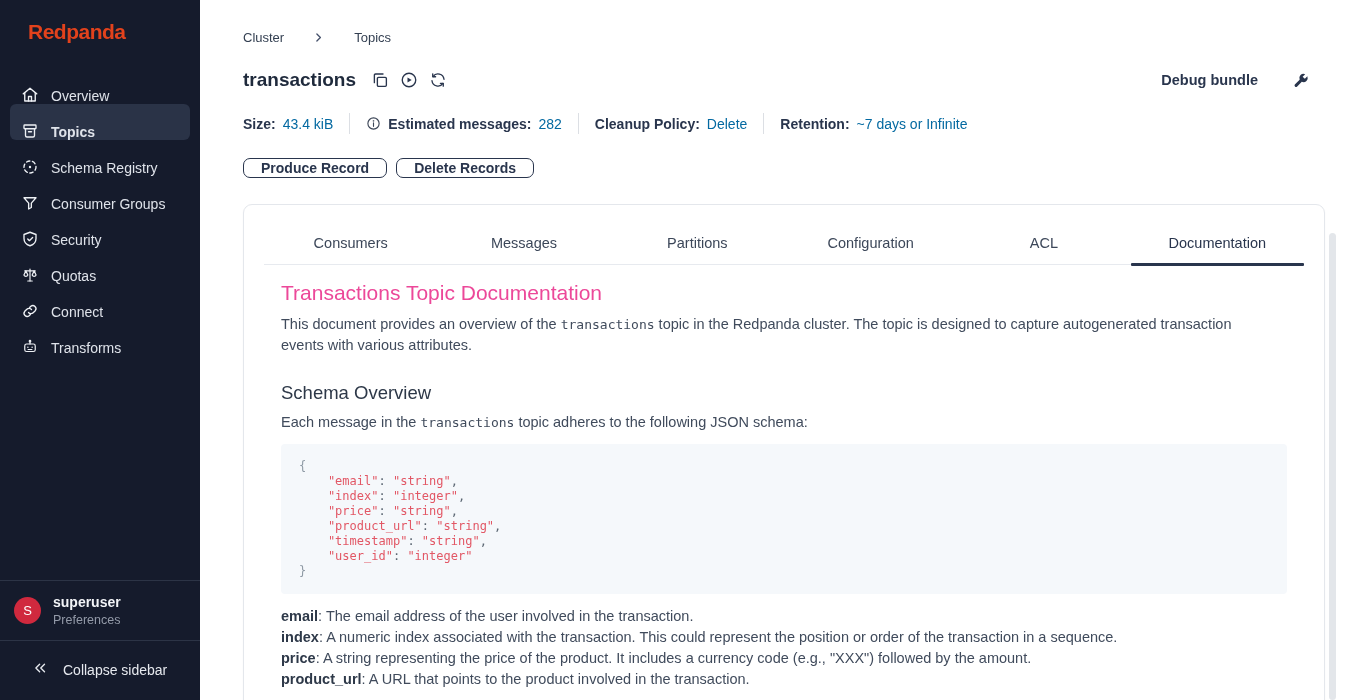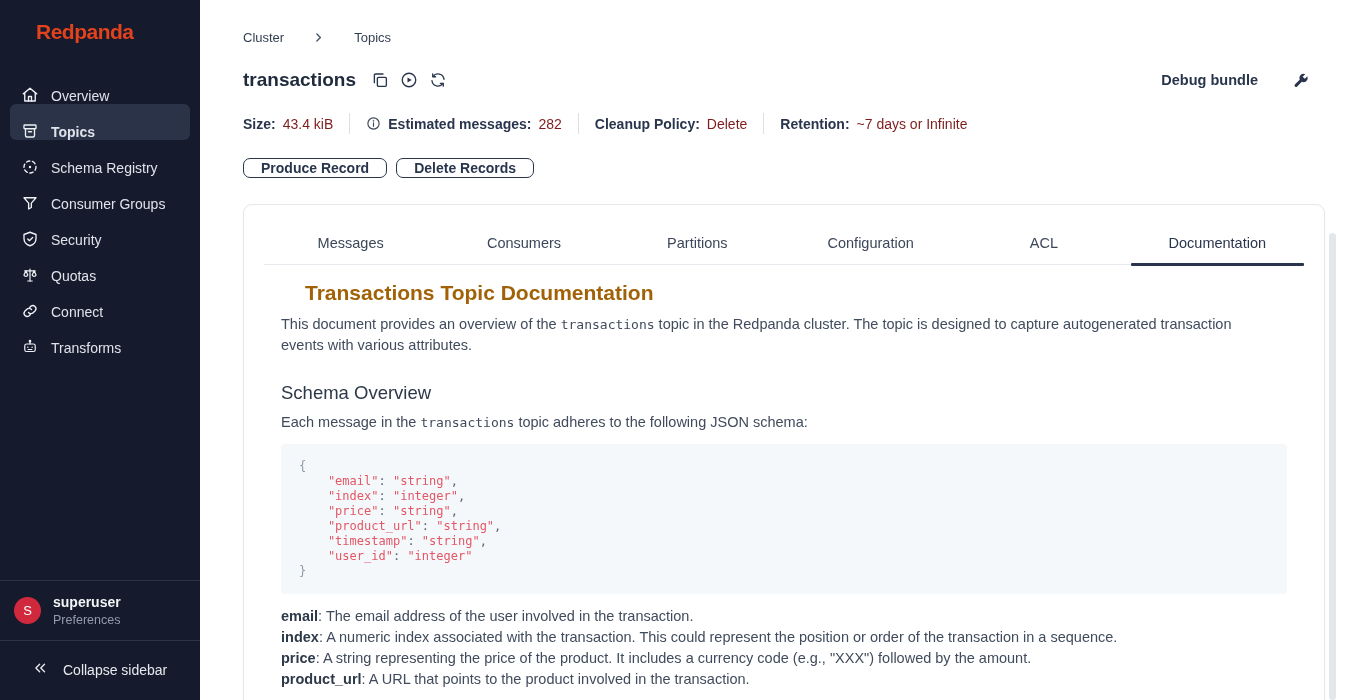--- a/index.html
+++ b/index.html
@@ -3,21 +3,21 @@
 <meta charset="utf-8">
 <style>
   * { margin: 0; padding: 0; box-sizing: border-box; }
   html, body { width: 1366px; height: 700px; overflow: hidden; background: #ffffff;
     font-family: "Liberation Sans", sans-serif; }
   body { display: flex; }
 
   
   .sidebar { width: 200px; min-width: 200px; height: 700px; background: #151b2c;
     color: #e6e9ee; display: flex; flex-direction: column; }
-  .logo { padding: 20px 20px 10px 36px; color: #e2421c; font-size: 21px;
+  .logo { padding: 20px 20px 10px 28px; color: #e2421c; font-size: 21px;
     font-weight: 700; letter-spacing: -0.5px; }
   .nav { padding: 14px 10px 0 10px; }
   .nav-item { height: 36px; display: flex; align-items: flex-end; gap: 12px;
     padding: 0 11px; border-radius: 6px; font-size: 14px; color: #dfe3ea;
     cursor: pointer; }
   .nav-item.active { background: #2a3347; font-weight: 700; }
   .nav-item .icn { width: 18px; height: 18px; display: flex; align-items: center; color: #eef1f5; }
   .icn svg { width: 18px; height: 18px; }
 
   .sidebar-footer { margin-top: auto; }
@@ -44,21 +44,21 @@
   .title-icon { width: 18px; height: 18px; color: #29354d; cursor: pointer; }
   .title-icon svg { width: 18px; height: 18px; }
   .debug-bundle { margin-left: auto; display: flex; align-items: center; gap: 34px; }
   .debug-label { font-size: 14.5px; font-weight: 700; color: #29354d; cursor: pointer; }
   .wrench { width: 17px; height: 17px; color: #29354d; cursor: pointer; }
   .wrench svg { width: 17px; height: 17px; }
 
   .stats-row { display: flex; align-items: center; margin-top: 22px; font-size: 14px; }
   .stat { display: flex; align-items: flex-start; gap: 7px; }
   .stat-label { font-weight: 700; color: #29354d; }
-  .stat-value { color: #7f1d1d; }
+  .stat-value { color: #0369a1; }
   .stat-divider { width: 1px; height: 21px; background: #dcdfe4; margin: 0 16px; }
   .info-icon { width: 15px; height: 15px; color: #3c4657; display: flex; align-items: center; }
   .info-icon svg { width: 15px; height: 15px; }
 
   .actions-row { display: flex; gap: 9px; margin-top: 24px; }
   .btn { height: 20px; padding: 0 17px; border: 1px solid #29354d; border-radius: 7px;
     background: #fff; color: #29354d; font-size: 14px; font-weight: 700;
     font-family: "Liberation Sans", sans-serif; cursor: pointer; }
 
   
@@ -66,21 +66,21 @@
     border-radius: 9px; background: #fff; height: 600px; overflow: hidden;
     box-shadow: 0 1px 2px rgba(20,30,50,0.04); }
   .tabbar { display: flex; margin: 20px 20px 0 20px; border-bottom: 1px solid #e7eaef; }
   .tab { flex: 1; text-align: center; font-size: 14.5px; color: #3c4759;
     padding: 10px 0 13px 0; cursor: pointer; position: relative; }
   .tab.active { color: #29354d; }
   .tab.active::after { content: ""; position: absolute; left: 0; right: 0; bottom: -2px;
     height: 3px; background: #29354d; border-radius: 1px; }
 
   .doc { padding: 16px 37px 0 37px; color: #404b5c; }
-  .doc-h1 { font-size: 21px; font-weight: 700; color: #a16207; margin-bottom: 9px; margin-left: 24px; }
+  .doc-h1 { font-size: 21px; font-weight: 400; color: #ec4899; margin-bottom: 9px; }
   .doc-p { font-size: 14.5px; line-height: 21px; max-width: 995px; }
   .mono { font-family: "DejaVu Sans Mono", monospace; font-size: 13px; }
   .doc-h2 { font-size: 18.5px; font-weight: 400; color: #2d3848; margin-top: 26px; margin-bottom: 8px; }
 
   .codeblock { margin-top: 11px; background: #f5f8fb; border-radius: 4px;
     padding: 15px 18px; font-family: "DejaVu Sans Mono", monospace; font-size: 12px;
     line-height: 15px; width: 1006px; }
   .code-line { white-space: pre; }
   .c-brace { color: #8e99a4; }
   .c-str { color: #e25765; }
@@ -275,22 +275,22 @@
     </div>
   </div>
 
   <div class="actions-row">
     <button class="btn">Produce Record</button>
     <button class="btn">Delete Records</button>
   </div>
 
   <div class="card">
     <div class="tabbar">
+      <div class="tab">Consumers</div>
       <div class="tab">Messages</div>
-      <div class="tab">Consumers</div>
       <div class="tab">Partitions</div>
       <div class="tab">Configuration</div>
       <div class="tab">ACL</div>
       <div class="tab active">Documentation</div>
     </div>
 
     <div class="doc">
       <div class="doc-h1">Transactions Topic Documentation</div>
       <p class="doc-p"><span>This document provides an overview of the </span><span class="mono">transactions</span><span> topic in the Redpanda cluster. The topic is designed to capture autogenerated transaction events with various attributes.</span></p>
 

